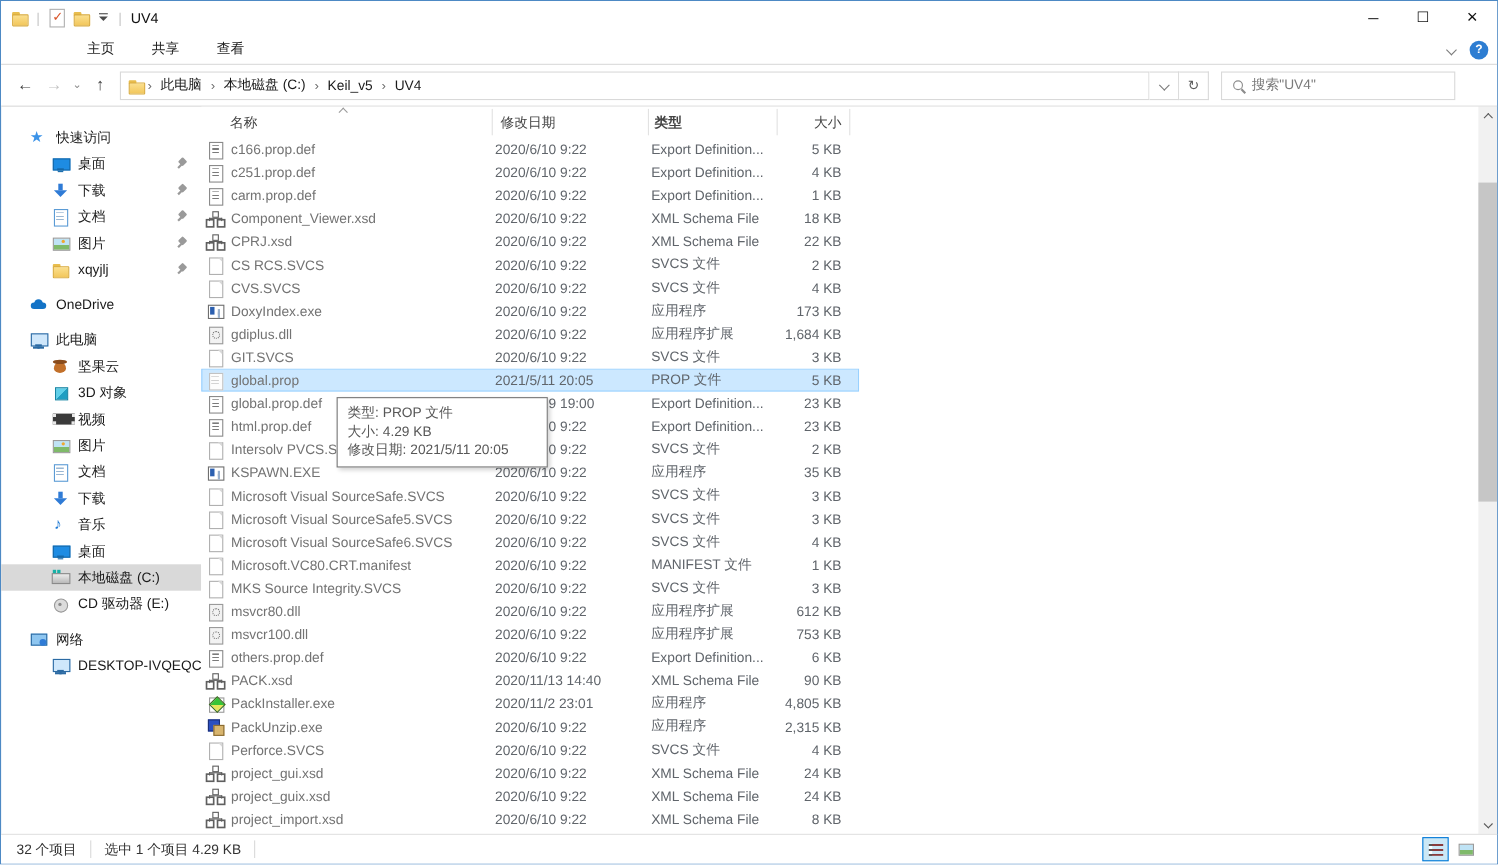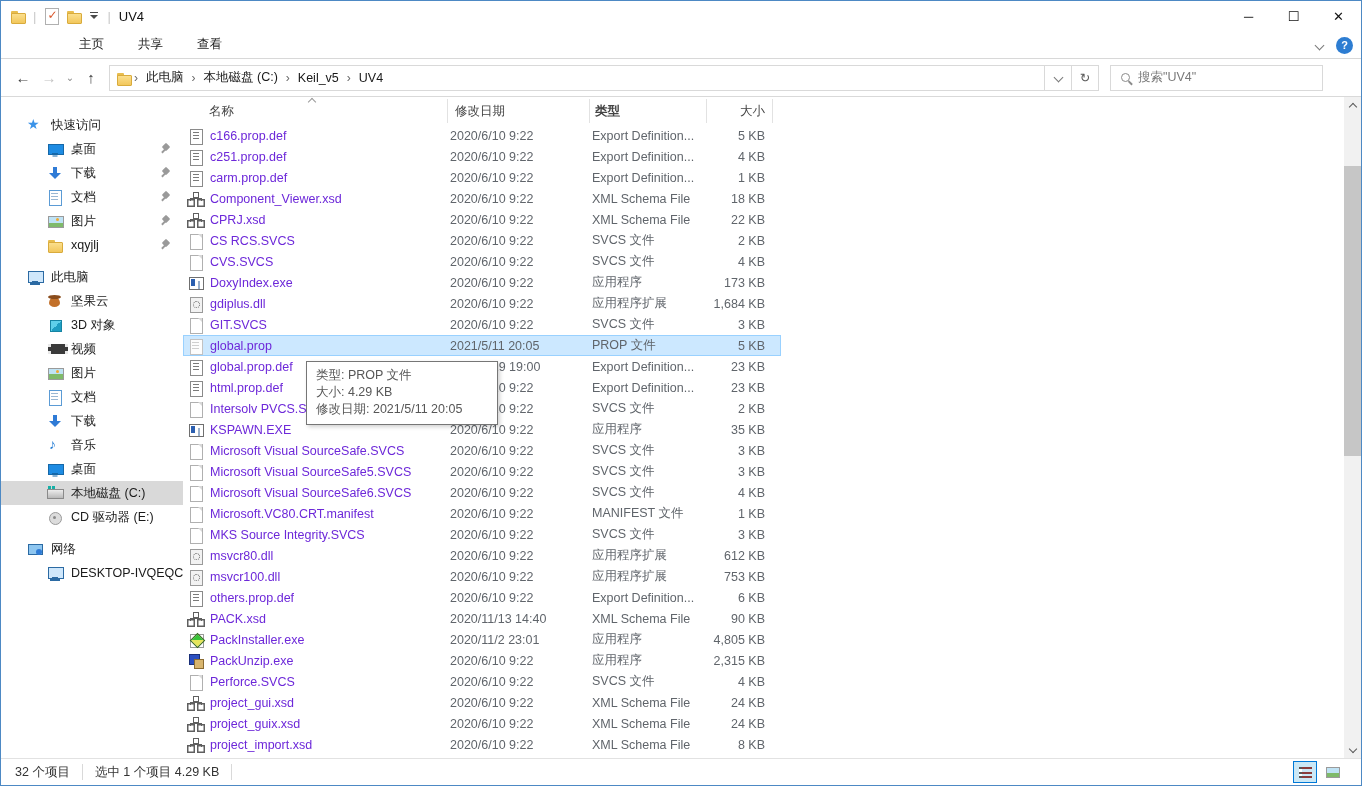--- a/index.html
+++ b/index.html
@@ -114,21 +114,21 @@
   .chev-up-sort::before { content:""; position:absolute; left:1px; top:2px; width:5px; height:5px; border-left:1px solid #9a9a9a; border-top:1px solid #9a9a9a; transform:rotate(45deg); }
 
   
   .filepane { position:relative; width:1163px; height:100%; background:#fff; }
   .list-header { position:relative; height:28px; display:grid; grid-template-columns:260px 142px 117px 66px; padding-left:5px; align-items:center; color:#444; }
   .list-header .h-name { padding-left:21px; }
   .list-header .hcell { border-right:1px solid #e2e2e2; height:24px; display:flex; align-items:center; }
   .list-header .h-size { justify-content:flex-end; padding-right:7px; }
   .rows { position:relative; }
   .frow { width:598px; height:21px; display:grid; grid-template-columns:22px 240px 142px 117px 72px; padding-left:5px; align-items:center; }
-  .frow .fname { color:#6d28d9; white-space:nowrap; overflow:hidden; }
+  .frow .fname { color:#737373; white-space:nowrap; overflow:hidden; }
   .frow .fdate, .frow .ftype { color:#60656b; white-space:nowrap; overflow:hidden; }
   .frow .fsize { color:#60656b; text-align:right; padding-right:16px; white-space:nowrap; }
   .frow.selected { background:#cce8ff; box-shadow:inset 0 0 0 1px #99d1ff; }
   .tooltip { position:absolute; left:123px; top:264px; width:192px; background:#fff; border:1px solid #767676; box-shadow:2px 2px 4px rgba(0,0,0,.18); padding:5px 9px 6px; z-index:5; color:#575757; line-height:17px; }
 
   
   .vscroll { width:17px; flex:0 0 17px; background:#f1f1f1; position:relative; }
   .sb-arrow { position:absolute; left:0; width:17px; height:17px; display:flex; align-items:center; justify-content:center; }
   .sb-arrow.up { top:0; }
   .sb-arrow.down { bottom:0; }
@@ -239,20 +239,25 @@
     <span class="ico pictures-icon"></span>
     <span class="side-label">图片</span>
     <span class="pin" style="display: block;"></span>
   </div>
         <div class="side-item lvl1">
     <span class="ico folder-icon"></span>
     <span class="side-label">xqyjlj</span>
     <span class="pin" style="display: block;"></span>
   </div>
         <div class="side-item gap">
+    <span class="ico onedrive-icon"></span>
+    <span class="side-label">OneDrive</span>
+
+  </div>
+        <div class="side-item gap">
     <span class="ico this-pc-icon"></span>
     <span class="side-label">此电脑</span>
 
   </div>
         <div class="side-item lvl1">
     <span class="ico nutstore-icon"></span>
     <span class="side-label">坚果云</span>
 
   </div>
         <div class="side-item lvl1">

